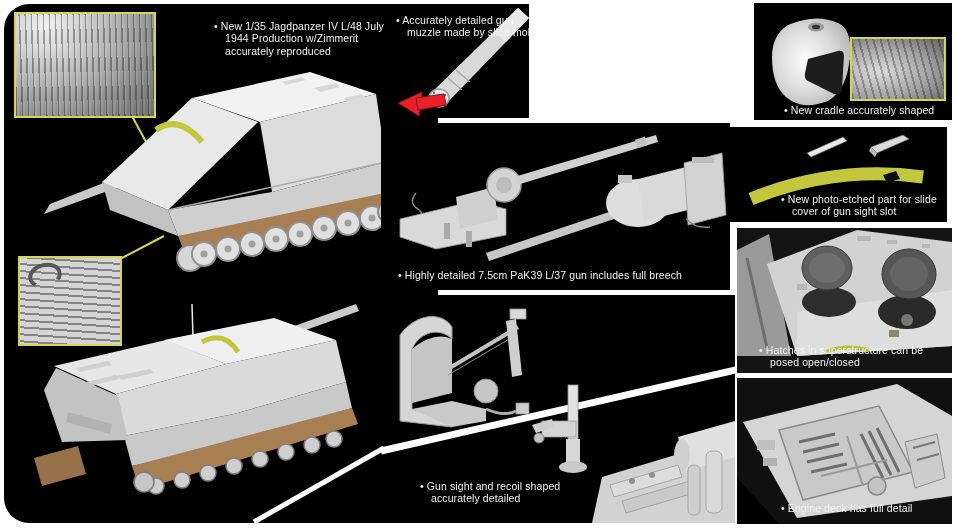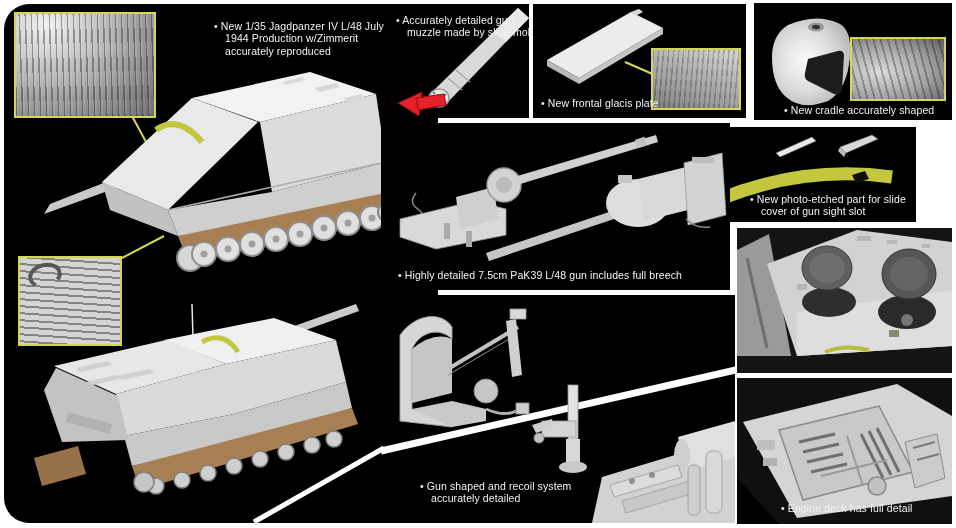--- a/index.html
+++ b/index.html
@@ -126,31 +126,20 @@
         <circle cx="59" cy="91" r="1.2" fill="#777"></circle>
         <circle cx="51" cy="100" r="1.2" fill="#777"></circle>
       <g fill="#e8202a" stroke="#8d0f16" stroke-width="1">
         <polygon points="12,99 36,88 33,112"></polygon>
         <polygon points="30,94 58,90 60,101 32,106"></polygon>
       </g>
     </svg>
     <div class="cap" style="left:10px;top:10px;width:134px;"><span>•</span> <span>Accurately detailed gun muzzle made by slide mold</span></div>
   </div>
 
-  <div class="panel" style="left:533px;top:4px;width:213px;height:114px;">
-    <svg width="213" height="114" viewBox="0 0 213 114">
-      <line x1="92" y1="58" x2="124" y2="72" stroke="#d6d654" stroke-width="2"></line>
-      <polygon points="14,56 98,8 130,24 46,74" fill="#ececec"></polygon>
-      <polygon points="98,8 106,5 110,8 102,12" fill="#d9d9d9"></polygon>
-      <polygon points="14,56 46,74 46,80 14,62" fill="#b9b9b9"></polygon>
-      <polygon points="46,74 130,24 130,30 46,80" fill="#c6c6c6"></polygon>
-    </svg>
-    <div class="inset tex-glacis" style="left:118px;top:44px;width:90px;height:62px;"></div>
-    <div class="cap nowrap" style="left:8px;top:93px;"><span>•</span> <span>New frontal glacis plate</span></div>
-  </div>
 
   <div class="panel" style="left:754px;top:3px;width:198px;height:117px;">
     <svg width="198" height="117" viewBox="0 0 198 117">
       <defs>
         <radialGradient id="mgrad" cx="42%" cy="48%" r="65%">
           <stop offset="0%" stop-color="#fbfbfb"></stop>
             <stop offset="55%" stop-color="#dcdcdc"></stop>
             <stop offset="100%" stop-color="#b3b3b3"></stop>
         </radialGradient>
       </defs>
@@ -159,21 +148,21 @@
         <path d="M24,14 Q52,2 74,12 Q88,18 86,44 Q84,78 64,90 Q38,100 22,86 Q8,74 8,46 Q8,24 24,14 Z" fill="url(#mgrad)"></path>
         <path d="M44,48 L74,40 Q80,39 80,45 L78,78 Q77,85 70,83 L44,70 Q40,68 41,62 Z" fill="#1d1d1d"></path>
         <ellipse cx="52" cy="16" rx="8" ry="4.5" fill="#9a9a9a"></ellipse>
         <ellipse cx="52" cy="16" rx="4" ry="2.2" fill="#333"></ellipse>
       </g>
     </svg>
     <div class="inset tex-mantlet" style="left:96px;top:34px;width:96px;height:64px;"></div>
     <div class="cap nowrap" style="left:30px;top:101px;"><span>•</span> <span>New cradle accurately shaped</span></div>
   </div>
 
-  <div class="panel" style="left:694px;top:127px;width:222px;height:95px;">
+  <div class="panel" style="left:725px;top:127px;width:222px;height:95px;">
     <svg width="218" height="95" viewBox="0 0 218 95">
       <polygon points="82,26 118,10 122,14 86,30" fill="#e8e8e8" stroke="#6f6f6f" stroke-width="0.6"></polygon>
       <polygon points="146,20 178,8 184,12 152,26" fill="#d9d9d9" stroke="#6f6f6f" stroke-width="0.6"></polygon>
       <polygon points="146,20 152,26 150,30 144,24" fill="#b9b9b9"></polygon>
       <path d="M26,72 Q110,38 198,50" fill="none" stroke="#c2c73e" stroke-width="13"></path>
       <polygon points="158,48 171,44 175,52 162,56" fill="#0d0d0d"></polygon>
     </svg>
     <div class="cap" style="left:56px;top:66px;width:166px;"><span>•</span> <span>New photo-etched part for slide cover of gun sight slot</span></div>
   </div>
 
@@ -193,20 +182,21 @@
       <ellipse cx="92" cy="74" rx="27" ry="15" fill="#2e2e2e"></ellipse>
       <ellipse cx="90" cy="40" rx="25" ry="22" fill="#606060" stroke="#3a3a3a"></ellipse>
       <ellipse cx="90" cy="40" rx="18" ry="15" fill="#6e6e6e"></ellipse>
       <ellipse cx="170" cy="84" rx="29" ry="17" fill="#2a2a2a"></ellipse>
       <circle cx="170" cy="92" r="6" fill="#777"></circle>
       <ellipse cx="172" cy="46" rx="27" ry="25" fill="#565656" stroke="#333"></ellipse>
       <ellipse cx="172" cy="46" rx="19" ry="17" fill="#646464"></ellipse>
       <rect x="152" y="102" width="10" height="7" fill="#8a8a6a"></rect>
       <path d="M88,124 Q108,116 132,122" fill="none" stroke="#b9bd3c" stroke-width="4"></path>
     </svg>
+    <div class="cap" style="left:22px;top:116px;width:178px;"><span>•</span> <span>Hatches in superstructure can be posed open/closed</span></div>
   </div>
 
   <div class="panel" style="left:737px;top:378px;width:215px;height:126px;">
     <svg width="215" height="146" viewBox="0 0 215 146">
       <rect x="0" y="0" width="215" height="146" fill="#101010"></rect>
       <polygon points="6,44 160,6 215,38 215,118 60,140" fill="#d5d5d5"></polygon>
       <polygon points="42,52 142,28 176,94 66,122" fill="#c9c9c9" stroke="#8a8a8a" stroke-width="1.5"></polygon>
       <g stroke="#6f6f6f" stroke-width="3">
         <line x1="62" y1="64" x2="98" y2="56"></line>
           <line x1="66" y1="74" x2="102" y2="66"></line>
@@ -244,21 +234,21 @@
       <rect x="58" y="100" width="6" height="16" fill="#aaa"></rect>
       <rect x="80" y="108" width="6" height="16" fill="#aaa"></rect>
 
       <ellipse cx="252" cy="80" rx="32" ry="24" fill="#dedede"></ellipse>
       <polygon points="252,56 300,44 306,86 258,98" fill="#d9d9d9"></polygon>
       <polygon points="298,40 336,30 340,92 302,102" fill="#d3d3d3" stroke="#9a9a9a" stroke-width="0.8"></polygon>
       <rect x="306" y="34" width="22" height="6" fill="#bdbdbd"></rect>
       <path d="M300,96 q10,10 24,8" fill="none" stroke="#8a8a8a" stroke-width="1.5"></path>
       <rect x="232" y="52" width="14" height="8" fill="#c6c6c6"></rect>
     </svg>
-    <div class="cap nowrap" style="left:12px;top:146px;"><span>•</span> <span>Highly detailed 7.5cm PaK39 L/48 gun includes full breech</span></div>
+    <div class="cap nowrap" style="left:12px;top:146px;"><span>•</span> <span>Highly detailed 7.5cm PaK39 L/37 gun includes full breech</span></div>
   </div>
 
   <div style="position:absolute;left:250px;top:295px;width:485px;height:228px;">
     <svg width="485" height="228" viewBox="0 0 485 228" style="position:absolute;left:0;top:0;">
       <polygon points="136,0 485,0 485,228 5,228 133,154" fill="#000"></polygon>
       <line x1="131" y1="156" x2="490" y2="74" stroke="#ffffff" stroke-width="7"></line>
       <line x1="134" y1="153" x2="4" y2="227" stroke="#ffffff" stroke-width="5"></line>
     </svg>
 
     <svg width="152" height="136" viewBox="0 0 152 136" style="position:absolute;left:140px;top:10px;">
@@ -284,16 +274,16 @@
       <polygon points="120,96 253,56 253,142 110,142" fill="#d2d2d2"></polygon>
       <polygon points="196,56 253,40 253,76 204,90" fill="#e0e0e0"></polygon>
       <ellipse cx="200" cy="74" rx="8" ry="16" fill="#cfcfcf"></ellipse>
       <polygon points="128,104 196,84 200,96 132,116" fill="#dcdcdc" stroke="#9a9a9a" stroke-width="0.8"></polygon>
       <polygon points="140,120 208,100 212,112 144,132" fill="#c9c9c9" stroke="#9a9a9a" stroke-width="0.8"></polygon>
       <rect x="224" y="70" width="16" height="62" rx="6" fill="#d9d9d9" stroke="#999" stroke-width="0.8"></rect>
       <rect x="206" y="84" width="12" height="50" rx="5" fill="#cfcfcf" stroke="#999" stroke-width="0.8"></rect>
       <circle cx="150" cy="100" r="3" fill="#8f8f8f"></circle>
         <circle cx="170" cy="94" r="3" fill="#8f8f8f"></circle>
     </svg>
-    <div class="cap" style="left:170px;top:185px;width:156px;"><span>•</span> <span>Gun shaped and recoil system accurately detailed</span></div>
+    <div class="cap" style="left:170px;top:185px;width:156px;"><span>•</span> <span>Gun sight and recoil shaped accurately detailed</span></div>
   </div>
 
 </div>
 
 </body></html>

